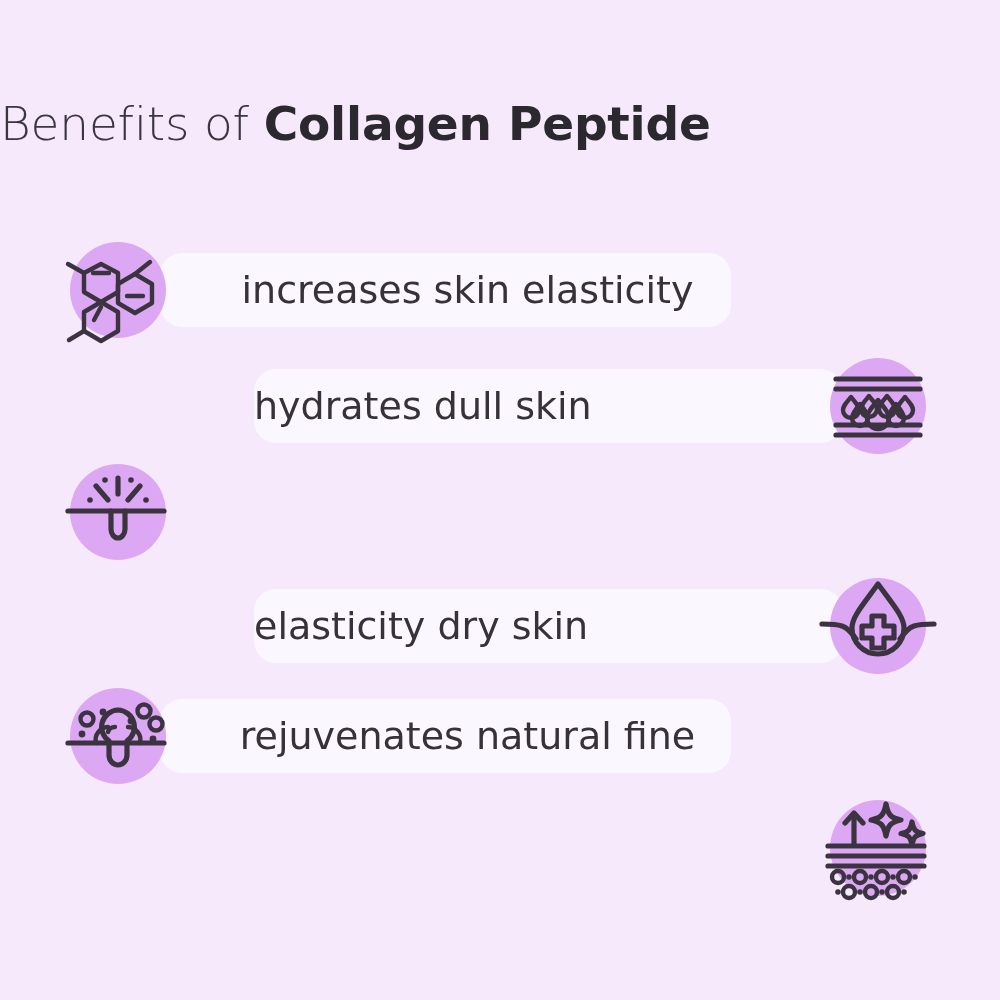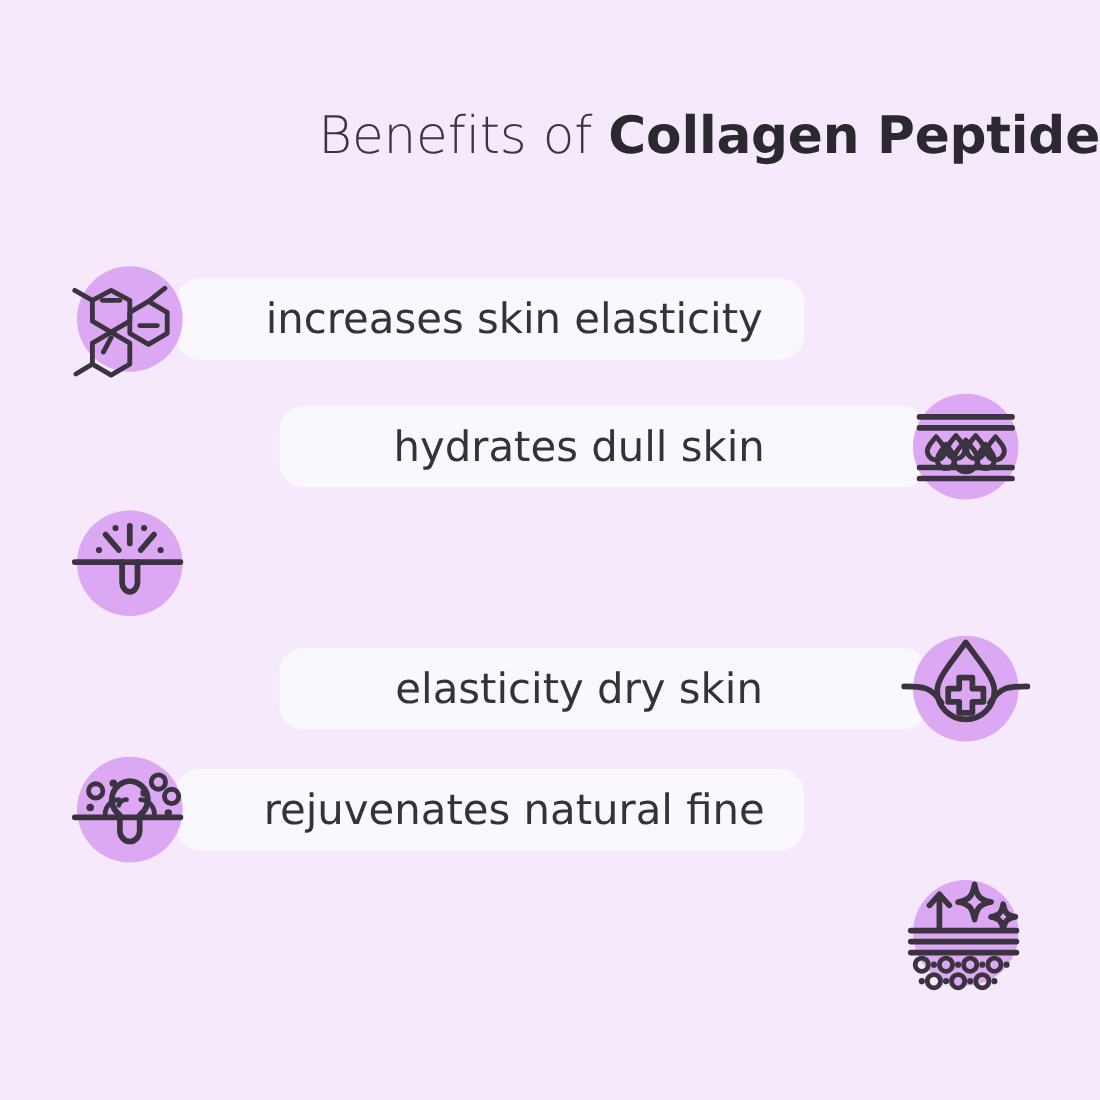--- a/index.html
+++ b/index.html
@@ -12,21 +12,21 @@
   .canvas {
     position:relative;
     width:1000px; height:1000px;
     background:#f6e9fb;
   }
 
   
   .title {
     position:absolute;
     top:92px; left:0; width:1000px;
-    text-align:right;
+    text-align:left;
     font-size:47px;
     line-height:64px;
     color:#2f2c33;
     white-space:nowrap;
     letter-spacing:-0.2px;
   }
   .title .light { font-weight:300; color:#3a363f; }
   .title .bold  { font-weight:700; color:#2b282f; }
 
   
@@ -49,21 +49,21 @@
     line-height:34px;
     color:#363238;
     font-weight:400;
     white-space:nowrap;
   }
   
   .row.left .pill   { left:160px; width:571px; }
   .row.left .pill-label { text-align:center; padding-left:44px; }
   
   .row.right .pill  { left:254px; width:589px; }
-  .row.right .pill-label { text-align:center; padding-right:44px; }
+  .row.right .pill-label { padding-right:44px; }
 
   
   .badge {
     position:absolute;
     top:0;
     width:96px; height:96px;
     border-radius:50%;
     background:#dca8f4;
   }
   .row.left  .badge { left:70px; }

